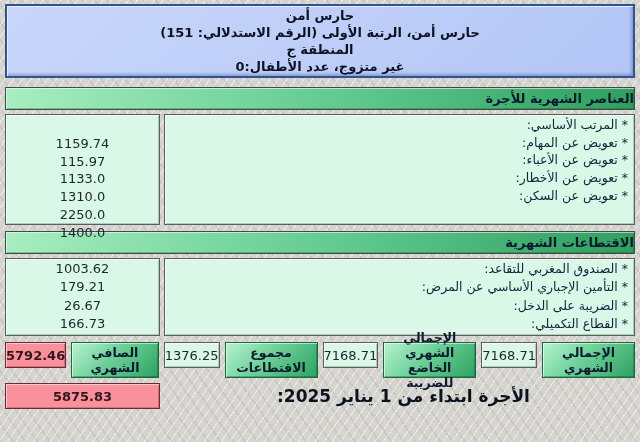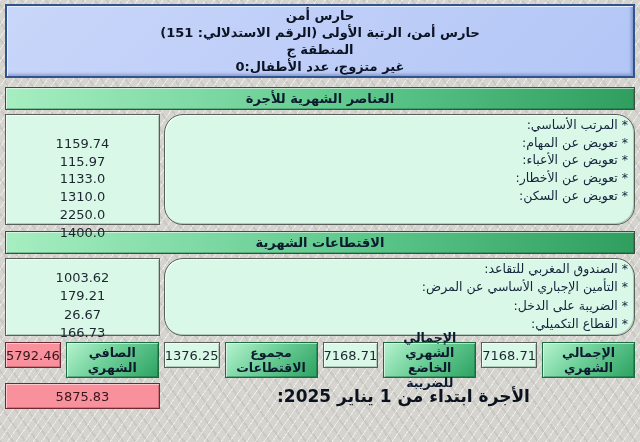--- a/index.html
+++ b/index.html
@@ -35,43 +35,43 @@
     align-items:center;
   }
 
   
   .bar{
     height:23px;
     margin-top:9px;
     background:linear-gradient(90deg,#a6eec1 0%,#5fc98d 55%,#2f9e5f 100%);
     border:1px solid #3f4b44;
     box-shadow:inset 1px 1px 0 rgba(255,255,255,.55), inset -1px -1px 0 rgba(0,60,30,.25);
-    display:flex;align-items:center;justify-content:center;
+    display:flex;align-items:center;justify-content:flex-end;
     font-size:13px;font-weight:bold;color:#0c1a2e;
   }
   .bar.second{margin-top:6px;}
 
   
   .section-body{
     margin-top:4px;
     display:flex;flex-direction:row;gap:4px;
   }
   .mintbox{
     background:#d9f8e7;
     border:1px solid #5a5f5c;
     box-shadow:inset 1px 1px 0 #f2fff8, inset -1px -1px 0 rgba(0,0,0,.18);
   }
   .values-box{width:155px;text-align:center;font-size:13px;color:#1d2530;}
-  .labels-box{flex:1;direction:rtl;text-align:right;padding:1px 6px 0 0;font-size:12.5px;color:#14233c;border-radius:19px;}
+  .labels-box{flex:1;direction:rtl;text-align:right;padding:1px 6px 0 0;font-size:12.5px;color:#14233c;}
   .body-earnings{height:111px;}
   .body-earnings .row{line-height:17.7px;}
   .body-earnings .values-box{padding-top:20px;}
   .body-deductions{height:78px;}
   .body-deductions .row{line-height:18.4px;}
-  .body-deductions .values-box{padding-top:10px;}
+  .body-deductions .values-box{padding-top:1px;}
 
   
   .summary{
     margin-top:6px;
     display:flex;flex-direction:row;gap:5px;
     direction:rtl;
   }
   .sum-col{flex:1;display:flex;flex-direction:row;gap:5px;}
   .sum-head{
     height:36px;
@@ -87,20 +87,21 @@
   .sum-val{
     height:26px;
     display:flex;align-items:center;justify-content:center;
     font-size:13px;color:#1d2530;
   }
   .pinkbox{
     background:#f9919d;
     border:1px solid #6e2a33;
     box-shadow:inset 1px 1px 0 #ffc6cd, inset -1px -1px 0 rgba(90,20,30,.25);
     color:#34161c;
+    font-weight:bold;
   }
 
   
   .bottom-row{
     margin-top:5px;
     display:flex;flex-direction:row;gap:12px;align-items:center;
   }
   .bottom-net{
     width:155px;height:26px;
     display:flex;align-items:center;justify-content:center;

